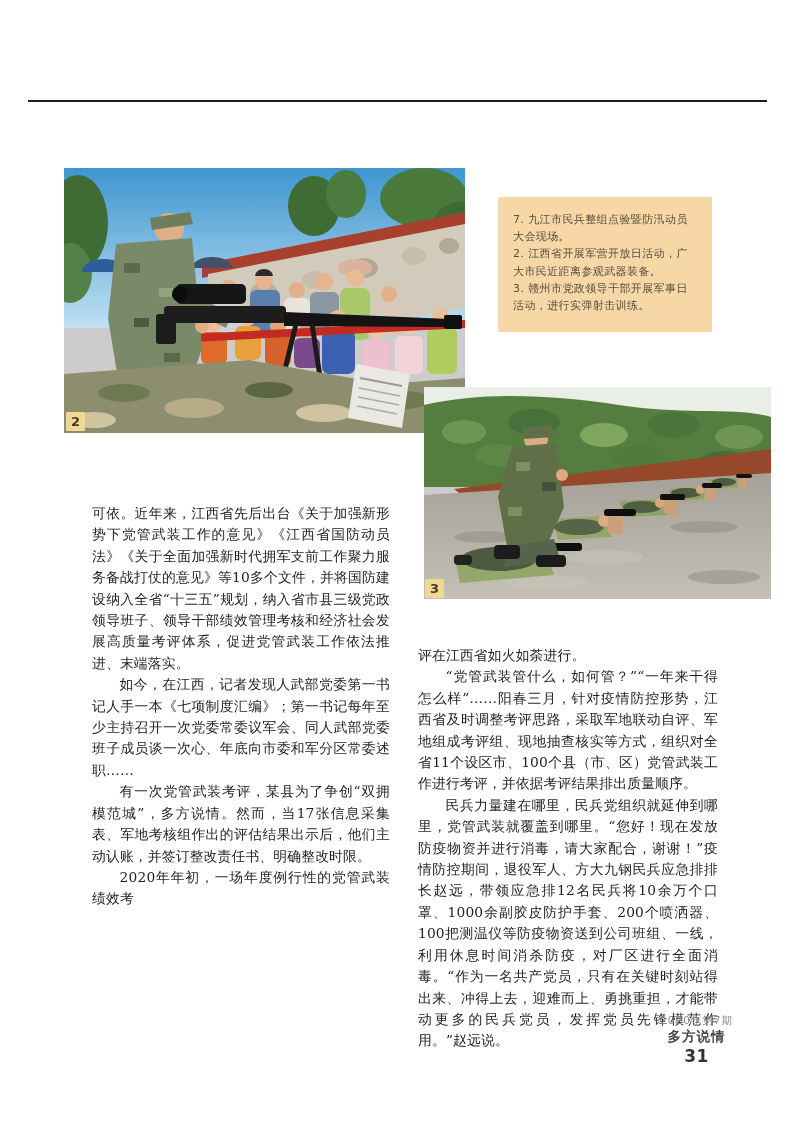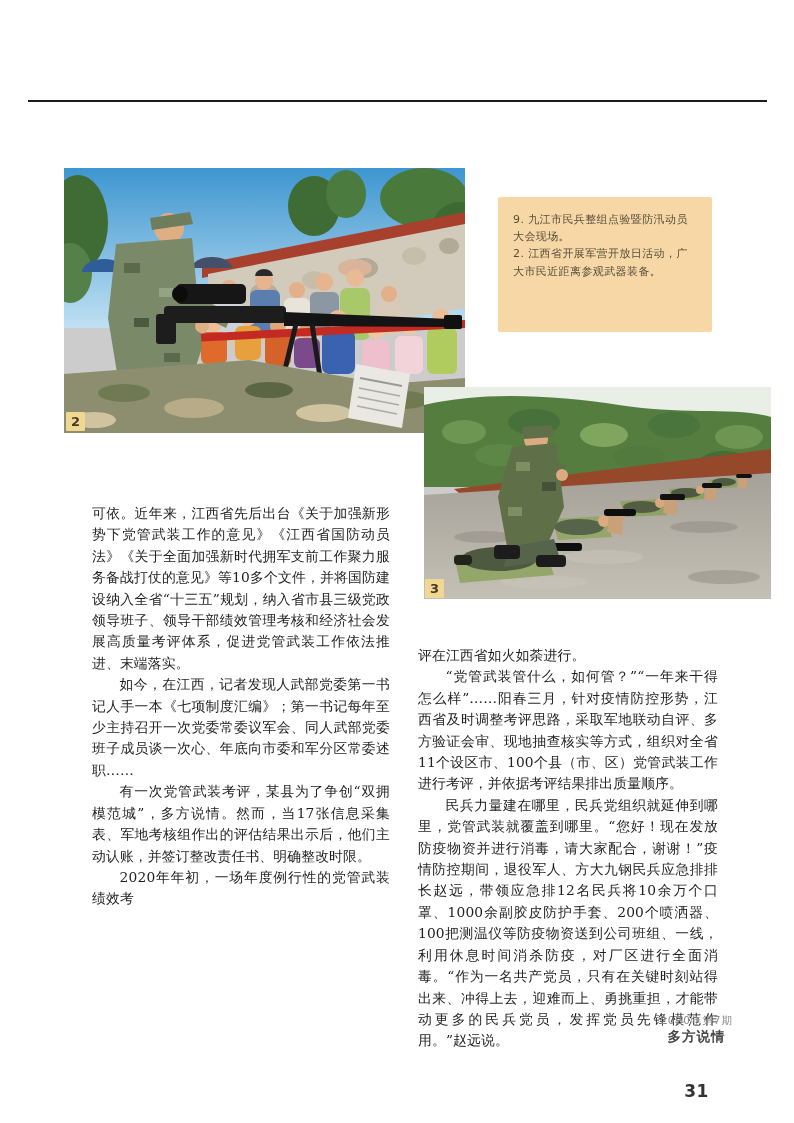--- a/index.html
+++ b/index.html
@@ -43,21 +43,21 @@
 
   .footer{
     position:absolute;right:61px;top:1014px;height:26px;
     display:flex;align-items:center;
     font-family:"DejaVu Sans","Liberation Sans",sans-serif;
     flex-direction:column;
   }
   .footer .issue{font-size:10.5px;color:#8b8b8b;letter-spacing:1px;}
   .footer .divider{width:1px;height:14px;background:#bdbdbd;margin:0 9px;}
   .footer .mag{font-size:13.5px;color:#474747;font-weight:bold;letter-spacing:1px;}
-  .footer .pageno{font-size:17px;color:#333333;font-weight:bold;letter-spacing:0.5px;margin-top:35px;}
+  .footer .pageno{font-size:17px;color:#333333;font-weight:bold;letter-spacing:0.5px;}
 </style>
 </head>
 <body>
 
 <div class="page">
 
   <div class="top-rule"></div>
 
   <div class="photo" id="photo2">
     <svg viewBox="0 0 401 265" preserveAspectRatio="none">
@@ -165,22 +165,23 @@
         <line x1="296" y1="210" x2="338" y2="218" stroke="#999" stroke-width="2"></line>
         <line x1="295" y1="220" x2="336" y2="228" stroke="#aaa" stroke-width="1.5"></line>
         <line x1="294" y1="229" x2="335" y2="237" stroke="#aaa" stroke-width="1.5"></line>
         <line x1="293" y1="238" x2="333" y2="246" stroke="#aaa" stroke-width="1.5"></line>
       </g>
     </svg>
     <div class="photo-badge" id="badge2">2</div>
   </div>
 
   <div class="caption-box">
-    <div class="cap">9. 九江市民兵整组点验暨防汛动员大会现场。</div>
+    <div class="cap">7. 九江市民兵整组点验暨防汛动员大会现场。</div>
     <div class="cap">2. 江西省开展军营开放日活动，广大市民近距离参观武器装备。</div>
+    <div class="cap">3. 赣州市党政领导干部开展军事日活动，进行实弹射击训练。</div>
   </div>
 
   <div class="photo" id="photo3">
     <svg viewBox="0 0 347 212" preserveAspectRatio="none">
       <rect x="0" y="0" width="347" height="50" fill="#e9eee6"></rect>
       <g>
         <path d="M0,18 C60,4 130,8 195,18 C255,28 315,20 347,30 L347,100 L0,100 Z" fill="#557d3f"></path>
         <ellipse cx="40" cy="45" rx="22" ry="12" fill="#6f9552"></ellipse>
         <ellipse cx="110" cy="35" rx="26" ry="13" fill="#47703a"></ellipse>
         <ellipse cx="180" cy="48" rx="24" ry="12" fill="#7fa55e"></ellipse>
@@ -252,21 +253,21 @@
 
   <div class="col" id="col-left">
     <p>可依。近年来，江西省先后出台《关于加强新形势下党管武装工作的意见》《江西省国防动员法》《关于全面加强新时代拥军支前工作聚力服务备战打仗的意见》等10多个文件，并将国防建设纳入全省“十三五”规划，纳入省市县三级党政领导班子、领导干部绩效管理考核和经济社会发展高质量考评体系，促进党管武装工作依法推进、末端落实。</p>
     <p class="ind">如今，在江西，记者发现人武部党委第一书记人手一本《七项制度汇编》；第一书记每年至少主持召开一次党委常委议军会、同人武部党委班子成员谈一次心、年底向市委和军分区常委述职……</p>
     <p class="ind">有一次党管武装考评，某县为了争创“双拥模范城”，多方说情。然而，当17张信息采集表、军地考核组作出的评估结果出示后，他们主动认账，并签订整改责任书、明确整改时限。</p>
     <p class="ind">2020年年初，一场年度例行性的党管武装绩效考</p>
   </div>
 
   <div class="col" id="col-right">
     <p>评在江西省如火如荼进行。</p>
-    <p class="ind">“党管武装管什么，如何管？”“一年来干得怎么样”……阳春三月，针对疫情防控形势，江西省及时调整考评思路，采取军地联动自评、多方验证会审、现地抽查核实等方式，组织对全省11个设区市、100个县（市、区）党管武装工作进行考评，并依据考评结果排出质量顺序。</p>
+    <p class="ind">“党管武装管什么，如何管？”“一年来干得怎么样”……阳春三月，针对疫情防控形势，江西省及时调整考评思路，采取军地联动自评、军地组成考评组、现地抽查核实等方式，组织对全省11个设区市、100个县（市、区）党管武装工作进行考评，并依据考评结果排出质量顺序。</p>
     <p class="ind">民兵力量建在哪里，民兵党组织就延伸到哪里，党管武装就覆盖到哪里。“您好！现在发放防疫物资并进行消毒，请大家配合，谢谢！”疫情防控期间，退役军人、方大九钢民兵应急排排长赵远，带领应急排12名民兵将10余万个口罩、1000余副胶皮防护手套、200个喷洒器、100把测温仪等防疫物资送到公司班组、一线，利用休息时间消杀防疫，对厂区进行全面消毒。“作为一名共产党员，只有在关键时刻站得出来、冲得上去，迎难而上、勇挑重担，才能带动更多的民兵党员，发挥党员先锋模范作用。”赵远说。</p>
   </div>
 
   <div class="footer">
     <span class="issue">2020年第7期</span>
     <span class="divider"></span>
     <span class="mag">多方说情</span>
     <span class="divider"></span>
     <span class="pageno">31</span>
   </div>

